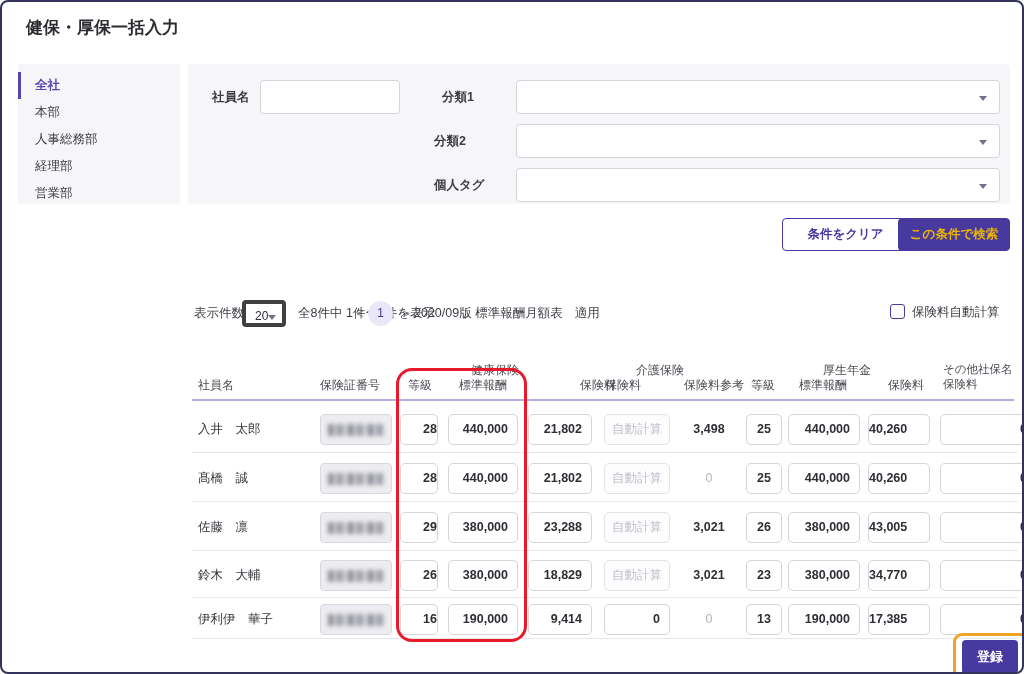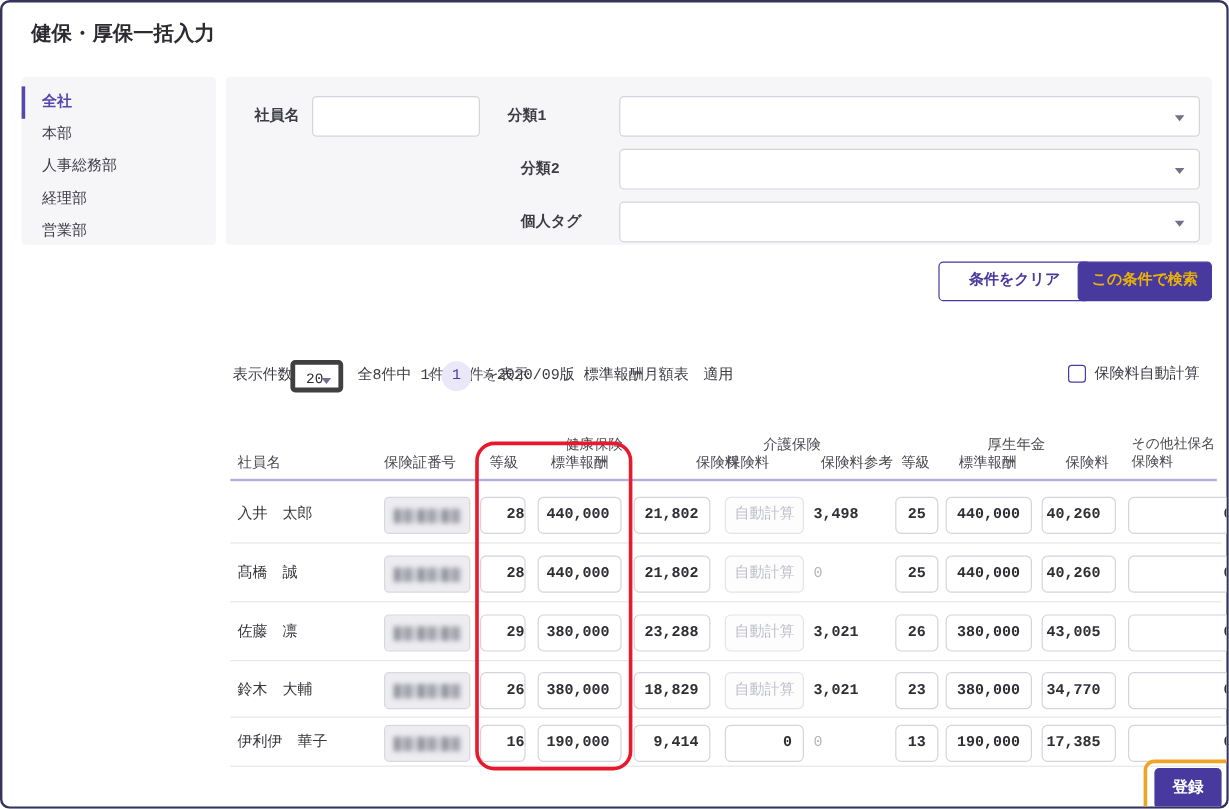--- a/index.html
+++ b/index.html
@@ -1,18 +1,18 @@
 <!DOCTYPE html>
 <html><head>
 <meta charset="utf-8">
 <style>
   html,body{margin:0;padding:0;background:#fff;}
   .frame{position:relative;width:1024px;height:674px;box-sizing:border-box;
          border:2px solid #33335c;border-radius:8px;overflow:hidden;background:#fff;
-         font-family:Liberation Mono, monospace;color:#2e2e34;}
+         font-family:Liberation Sans, sans-serif;color:#2e2e34;}
   .abs{position:absolute;}
   .page-title{left:24px;top:14px;font-size:17px;font-weight:bold;color:#2b2b31;}
   .breadcrumb{right:18px;top:29px;font-size:11.5px;color:#7a7a84;}
   .breadcrumb .home{color:#6672cf;cursor:pointer;}
   .breadcrumb .sep{margin:0 6px;color:#9a9aa4;}
 
   .sidebar{left:16px;top:62px;width:162px;height:140px;background:#f6f6f8;border-radius:4px;padding-top:8px;box-sizing:border-box;}
   .side-item{height:27px;line-height:27px;padding-left:17px;font-size:12.5px;color:#3c3c46;cursor:pointer;}
   .side-item.active{color:#5447b0;font-weight:bold;border-left:3px solid #5447b0;padding-left:14px;}
 
@@ -53,25 +53,25 @@
   .mosaic{margin:9px 7px;height:12px;filter:blur(2px);
           background:repeating-linear-gradient(90deg,#8e8e98 0 5px,#c6c6ce 5px 9px,#a2a2ac 9px 15px,#d2d2d8 15px 20px);}
   .inp{position:absolute;height:31px;background:#fff;border:1px solid #d4d4dc;border-radius:5px;box-sizing:border-box;
        font-size:12.5px;font-weight:bold;color:#2e2e34;line-height:29px;cursor:text;}
   .cl-grade{left:398px;width:38px;text-align:right;}
   .cl-monthly{left:446px;width:70px;text-align:right;padding-right:9px;}
   .cl-prem{left:526px;width:64px;text-align:right;padding-right:9px;}
   .cl-careprem{left:602px;width:66px;}
   .autocalc{color:#bfbfca;font-weight:normal;text-align:center;background:#fdfdfe;border-color:#e3e3ea;cursor:default;}
   .editable{text-align:right;padding-right:9px;}
-  .cl-careref{position:absolute;left:676px;width:62px;text-align:left;line-height:31px;font-size:12.5px;font-weight:bold;color:#2e2e34;}
+  .cl-careref{position:absolute;left:676px;width:62px;text-align:center;line-height:31px;font-size:12.5px;font-weight:bold;color:#2e2e34;}
   .cl-careref.muted{color:#b5b5bf;font-weight:normal;}
   .cl-pgrade{left:744px;width:36px;text-align:center;}
   .cl-pmonthly{left:786px;width:72px;text-align:right;padding-right:9px;}
-  .cl-pprem{left:866px;width:62px;text-align:center;padding-right:9px;}
+  .cl-pprem{left:866px;width:62px;text-align:left;padding-right:9px;}
   .cl-other{left:938px;width:100px;text-align:right;padding-right:12px;}
 
   .register-btn{left:960px;top:638px;width:56px;height:34px;background:#47399d;border-radius:4px;color:#fff;
                 font-size:13px;font-weight:bold;text-align:center;line-height:34px;cursor:pointer;}
   .anno-red{left:394px;top:366px;width:125px;height:268px;border:3px solid #e8192c;border-radius:16px;pointer-events:none;}
   .anno-orange{left:951px;top:631px;width:72px;height:50px;border:3px solid #f0a426;border-radius:9px;pointer-events:none;}
 </style>
 </head>
 <body>
 
@@ -85,21 +85,21 @@
     <div class="side-item">本部</div>
     <div class="side-item">人事総務部</div>
     <div class="side-item">経理部</div>
     <div class="side-item">営業部</div>
   </div>
 
   <div class="abs filter-panel">
     <div class="f-label" style="left:24px;top:16px;">社員名</div>
     <div class="f-input" style="left:72px;top:16px;width:140px;"></div>
 
-    <div class="f-label" style="left:235px;top:16px;">分類1</div>
+    <div class="f-label" style="left:254px;top:16px;">分類1</div>
     <div class="f-select" style="left:328px;top:16px;width:484px;">
         <span class="caret"></span>
       </div>
 
     <div class="f-label" style="left:246px;top:60px;">分類2</div>
     <div class="f-select" style="left:328px;top:60px;width:484px;">
         <span class="caret"></span>
       </div>
 
     <div class="f-label" style="left:246px;top:104px;">個人タグ</div>

